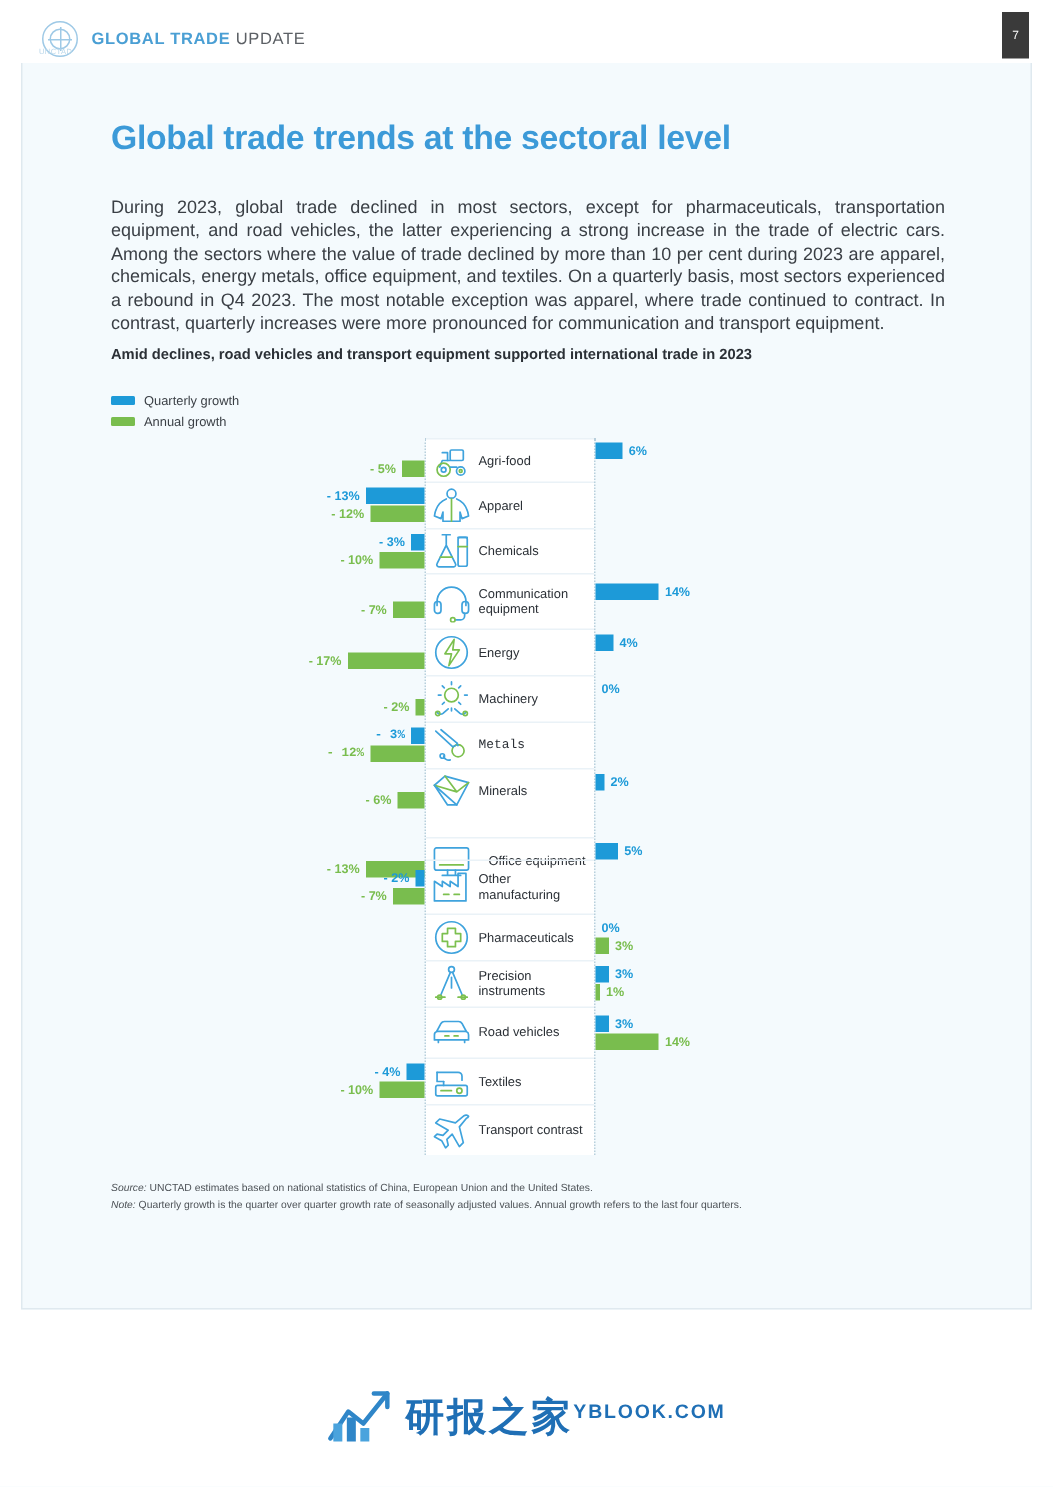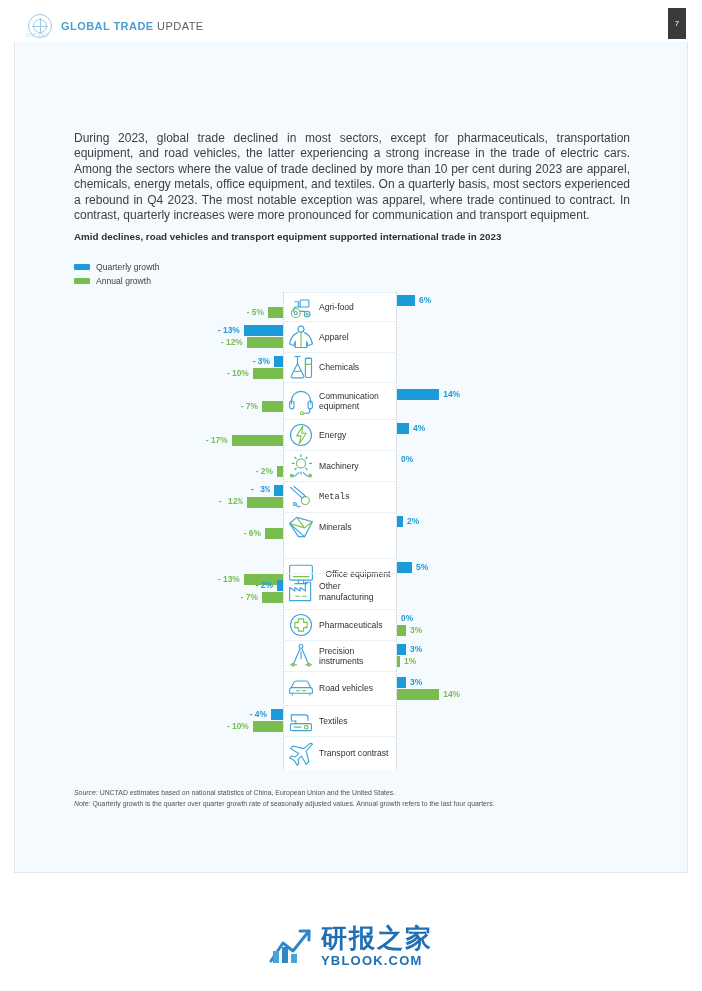--- a/index.html
+++ b/index.html
@@ -156,21 +156,21 @@
   }
   .notes i{font-style:italic;}
 
   
   .watermark{
     position:absolute;left:50%;top:925px;
     transform:translateX(-50%);
     display:flex;align-items:center;gap:8px;
   }
   .wm-mark{width:44px;height:38px;position:relative;}
-  .wm-text{display:flex;flex-direction:column;line-height:1;}
+  .wm-text{display:flex;flex-direction:row;line-height:1;}
   .wm-cn{
     font-size:26px;font-weight:700;color:#1f6fb5;letter-spacing:2px;
   }
   .wm-en{
     font-size:13px;font-weight:700;color:#1f6fb5;letter-spacing:1.2px;
     margin-top:3px;
   }
 </style>
 </head>
 <body>
@@ -187,20 +187,21 @@
     <div class="hdr-title">
       <b>GLOBAL TRADE</b><span>&nbsp;</span><span class="u">UPDATE</span>
     </div>
   </div>
   <div class="un-sub">UNCTAD</div>
 
   <div class="pagebadge">7</div>
 
   <div class="content">
 
+    <div class="h1">Global trade trends at the sectoral level</div>
 
     <div class="para">During 2023, global trade declined in most sectors, except for pharmaceuticals, transportation equipment, and road vehicles, the latter experiencing a strong increase in the trade of electric cars. Among the sectors where the value of trade declined by more than 10 per cent during 2023 are apparel, chemicals, energy metals, office equipment, and textiles. On a quarterly basis, most sectors experienced a rebound in Q4 2023. The most notable exception was apparel, where trade continued to contract. In contrast, quarterly increases were more pronounced for communication and transport equipment.</div>
 
     <div class="chart-title">Amid declines, road vehicles and transport equipment supported international trade in 2023</div>
 
     <div class="legend">
       <div class="lg-row">
         <span class="lg-swatch" style="background:#1d9ad8"></span>
         <span class="lg-label">Quarterly growth</span>
       </div>

